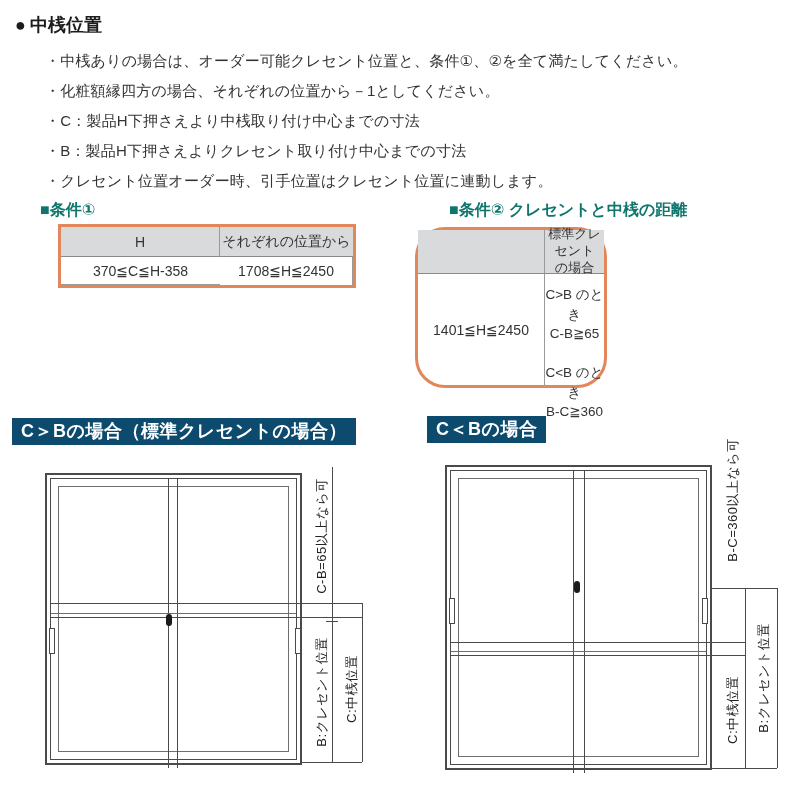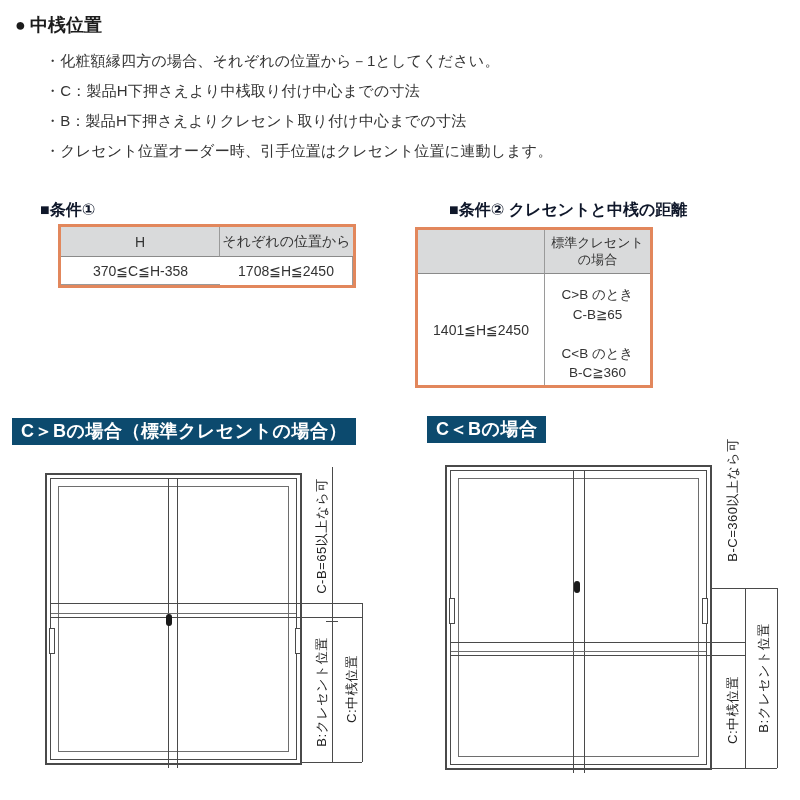--- a/index.html
+++ b/index.html
@@ -6,27 +6,27 @@
   html,body { background:#fff; }
   body { width:800px; height:800px; font-family:"Liberation Sans","DejaVu Sans",sans-serif; color:#333; }
   #canvas { position:relative; width:800px; height:800px; overflow:hidden; background:#fff; }
 
   .page-title { position:absolute; left:15px; top:13px; font-size:18px; font-weight:bold; color:#1c1c1c; white-space:nowrap; }
   .page-title .marker { margin-right:4px; }
 
   .bullets { position:absolute; left:45px; top:46px; list-style:none; }
   .bullets li { font-size:15px; line-height:30px; color:#333; white-space:nowrap; letter-spacing:0.2px; }
 
-  .cond-heading { position:absolute; font-size:16px; font-weight:bold; color:#0f172a; white-space:nowrap; }
+  .cond-heading { position:absolute; font-size:16px; font-weight:bold; color:#0f766e; white-space:nowrap; }
   #cond1-heading { left:40px; top:200px; }
   #cond2-heading { left:408px; top:200px;margin-left:41px; }
 
   .otable { position:absolute; border:3px solid #E2875C; display:grid; background:#fff; }
   #table1 { left:58px; top:224px; width:298px; grid-template-columns:159px 1fr; }
-  #table2 { left:415px; top:227px; width:238px; grid-template-columns:127px 1fr; }
+  #table2 { left:415px; top:227px; width:192px; grid-template-columns:127px 1fr;border-radius:30px; }
   .cell { display:flex; align-items:center; justify-content:center; font-size:14px; color:#333; text-align:center; }
   .hdr { background:#D9DADB; border-bottom:1px solid #8a8a8a; }
   .cdiv { border-right:1px solid #9a9a9a; }
   #table1 .hdr { height:30px; }
   #table1 .brow1 { height:28px; border-bottom:1px solid #9a9a9a; }
   #table1 .brow2 { height:28px; }
   #table2 .hdr { height:44px; font-size:13px; line-height:1.3; white-space:pre-line; }
   #table2 .body-left { height:111px; }
   #table2 .body-right { height:111px; font-size:13.5px; line-height:1.45; white-space:pre-line; align-items:flex-start; padding-top:11px; }
 
@@ -48,20 +48,21 @@
 </head>
 <body>
 
 <div id="canvas">
 
   <div class="page-title">
     <span class="marker">●</span><span>中桟位置</span>
   </div>
 
   <ul class="bullets">
+    <li>・中桟ありの場合は、オーダー可能クレセント位置と、条件①、②を全て満たしてください。</li>
     <li>・化粧額縁四方の場合、それぞれの位置から－1としてください。</li>
     <li>・C：製品H下押さえより中桟取り付け中心までの寸法</li>
     <li>・B：製品H下押さえよりクレセント取り付け中心までの寸法</li>
     <li>・クレセント位置オーダー時、引手位置はクレセント位置に連動します。</li>
   </ul>
 
   <div class="cond-heading" id="cond1-heading">
     <span>■</span><span>条件①</span>
   </div>
   <div class="otable" id="table1">

